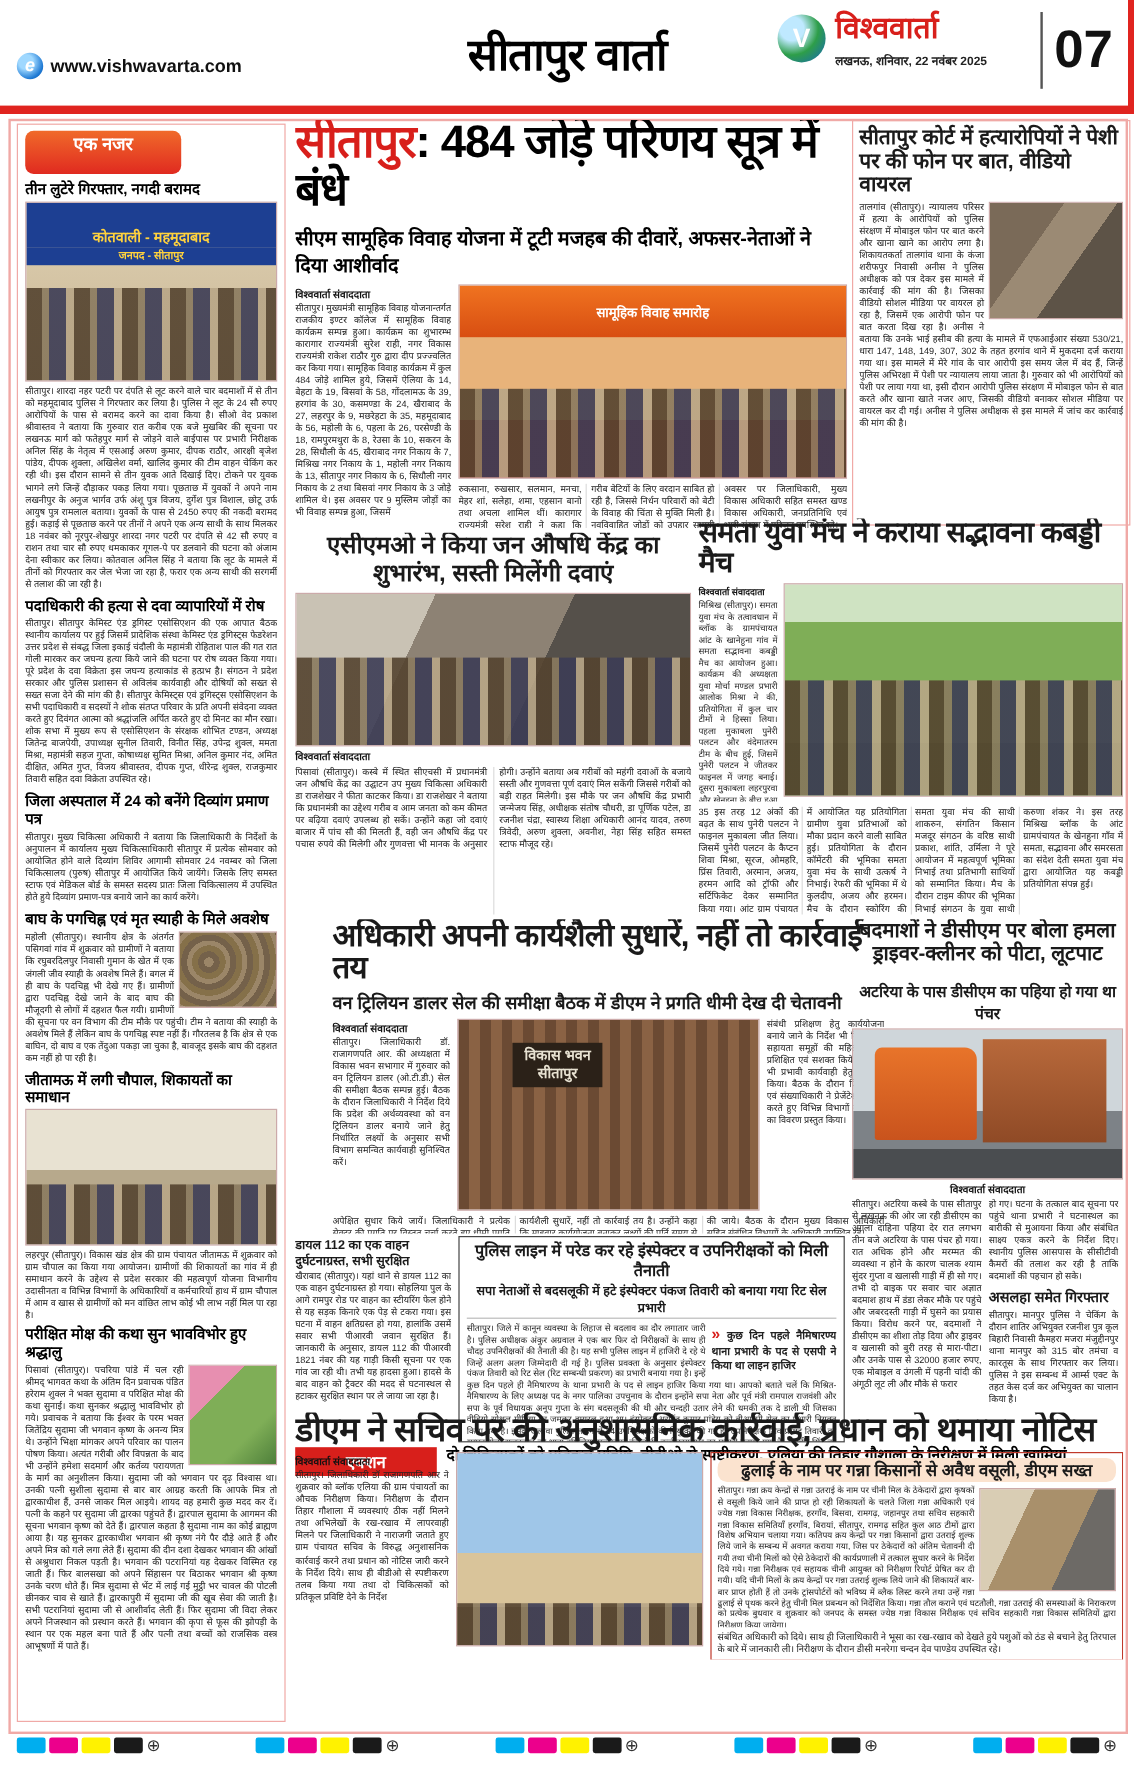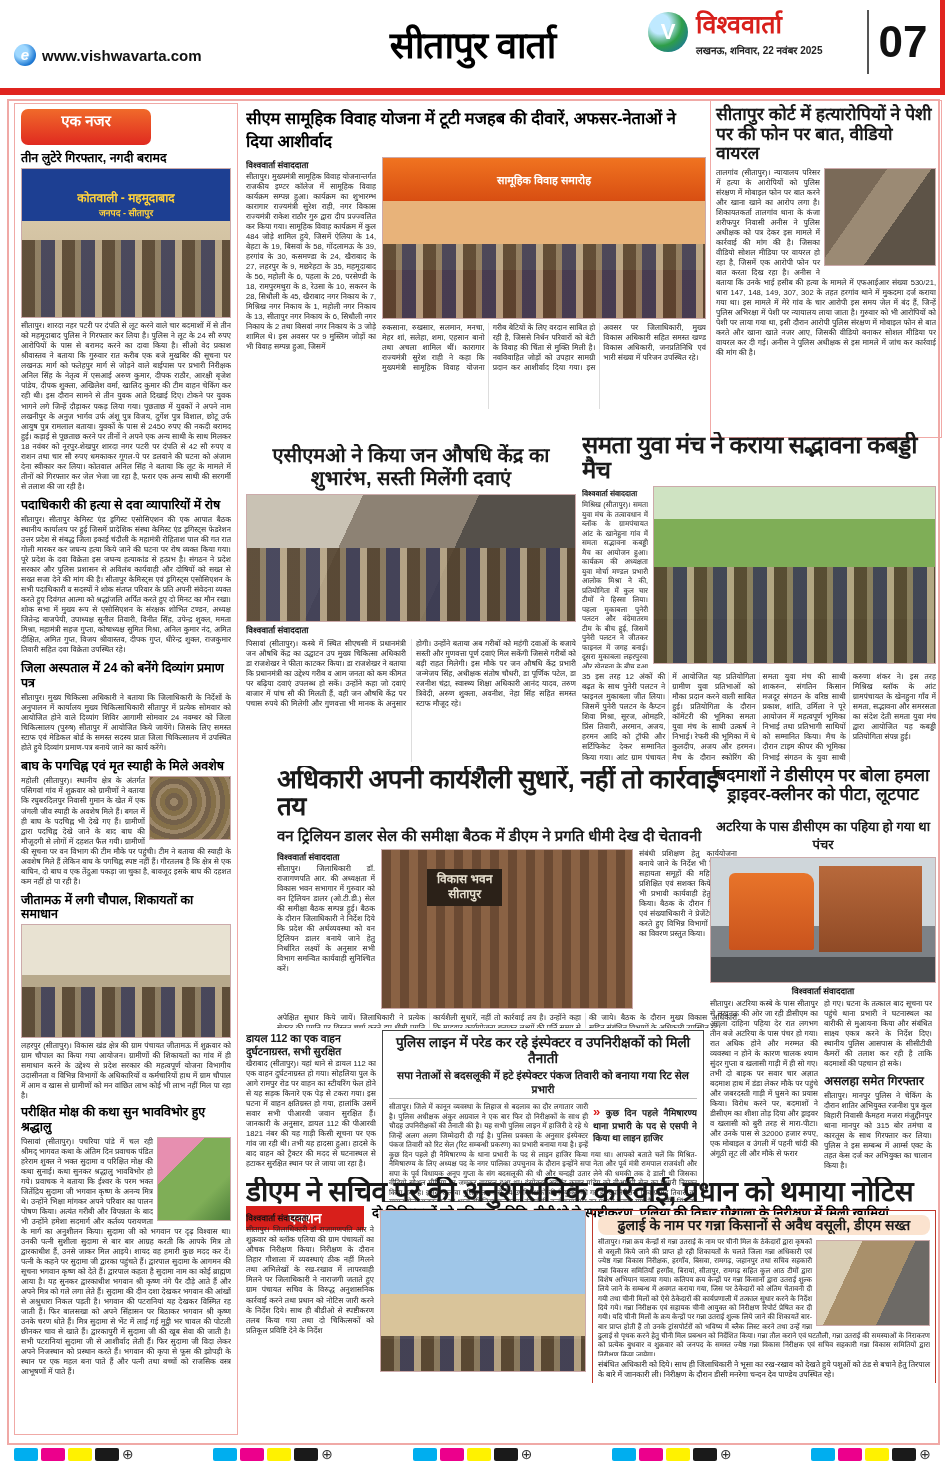--- a/index.html
+++ b/index.html
@@ -187,20 +187,21 @@
     <div class="body-txt" style="max-height:58px;margin-top:3px;">लहरपुर (सीतापुर)। विकास खंड क्षेत्र की ग्राम पंचायत जीतामऊ में शुक्रवार को ग्राम चौपाल का किया गया आयोजन। ग्रामीणों की शिकायतों का गांव में ही समाधान करने के उद्देश्य से प्रदेश सरकार की महत्वपूर्ण योजना विभागीय उदासीनता व विभिन्न विभागों के अधिकारियों व कर्मचारियों हाथ में ग्राम चौपाल में आम व खास से ग्रामीणों को मन वांछित लाभ कोई भी लाभ नहीं मिल पा रहा है।</div>
 
     <div class="h-sm">परीक्षित मोक्ष की कथा सुन भावविभोर हुए श्रद्धालु</div>
     <div class="body-txt" style="max-height:322px;">
       <span class="photo ph-katha"></span>
       <span>पिसावां (सीतापुर)। पचरिया पांडे में चल रही श्रीमद् भागवत कथा के अंतिम दिन प्रवाचक पंडित हरेराम शुक्ल ने भक्त सुदामा व परिक्षित मोक्ष की कथा सुनाई। कथा सुनकर श्रद्धालु भावविभोर हो गये। प्रवाचक ने बताया कि ईश्वर के परम भक्त जितेंद्रिय सुदामा जी भगवान कृष्ण के अनन्य मित्र थे। उन्होंने भिक्षा मांगकर अपने परिवार का पालन पोषण किया। अत्यंत गरीबी और विपन्नता के बाद भी उन्होंने हमेशा सदमार्ग और कर्तव्य परायणता के मार्ग का अनुशीलन किया। सुदामा जी को भगवान पर दृढ़ विश्वास था। उनकी पत्नी सुशीला सुदामा से बार बार आग्रह करती कि आपके मित्र तो द्वारकाधीश हैं, उनसे जाकर मिल आइये। शायद वह हमारी कुछ मदद कर दें। पत्नी के कहने पर सुदामा जी द्वारका पहुंचते हैं। द्वारपाल सुदामा के आगमन की सूचना भगवान कृष्ण को देते हैं। द्वारपाल कहता है सुदामा नाम का कोई ब्राह्मण आया है। यह सुनकर द्वारकाधीश भगवान श्री कृष्ण नंगे पैर दौड़े आते हैं और अपने मित्र को गले लगा लेते हैं। सुदामा की दीन दशा देखकर भगवान की आंखों से अश्रुधारा निकल पड़ती है। भगवान की पटरानियां यह देखकर विस्मित रह जाती हैं। फिर बालसखा को अपने सिंहासन पर बिठाकर भगवान श्री कृष्ण उनके चरण धोते हैं। मित्र सुदामा से भेंट में लाई गई मुट्ठी भर चावल की पोटली छीनकर चाव से खाते हैं। द्वारकापुरी में सुदामा जी की खूब सेवा की जाती है। सभी पटरानियां सुदामा जी से आशीर्वाद लेती हैं। फिर सुदामा जी विदा लेकर अपने निजस्थान को प्रस्थान करते हैं। भगवान की कृपा से फूस की झोपड़ी के स्थान पर एक महल बना पाते हैं और पत्नी तथा बच्चों को राजसिक वस्त्र आभूषणों में पाते हैं।</span>
     </div>
   </div>
 
   <div class="lead">
+    <div class="lead-h1"><span class="red">सीतापुर</span><span>: 484 जोड़े परिणय सूत्र में बंधे</span></div>
     <div class="lead-sub">सीएम सामूहिक विवाह योजना में टूटी मजहब की दीवारें, अफसर-नेताओं ने दिया आशीर्वाद</div>
     <div class="lead-row">
       <div class="lead-c1">
         <div class="byline">विश्ववार्ता संवाददाता</div>
         <div class="body-txt" style="max-height:245px;">सीतापुर। मुख्यमंत्री सामूहिक विवाह योजनान्तर्गत राजकीय इण्टर कॉलेज में सामूहिक विवाह कार्यक्रम सम्पन्न हुआ। कार्यक्रम का शुभारम्भ कारागार राज्यमंत्री सुरेश राही, नगर विकास राज्यमंत्री राकेश राठौर गुरु द्वारा दीप प्रज्ज्वलित कर किया गया। सामूहिक विवाह कार्यक्रम में कुल 484 जोड़े शामिल हुये, जिसमें ऐलिया के 14, बेहटा के 19, बिसवां के 58, गोंदलामऊ के 39, हरगांव के 30, कसमण्डा के 24, खैराबाद के 27, लहरपुर के 9, मछरेहटा के 35, महमूदाबाद के 56, महोली के 6, पहला के 26, परसेण्डी के 18, रामपुरमथुरा के 8, रेउसा के 10, सकरन के 28, सिधौली के 45, खैराबाद नगर निकाय के 7, मिश्रिख नगर निकाय के 1, महोली नगर निकाय के 13, सीतापुर नगर निकाय के 6, सिधौली नगर निकाय के 2 तथा बिसवां नगर निकाय के 3 जोड़े शामिल थे। इस अवसर पर 9 मुस्लिम जोड़ों का भी विवाह सम्पन्न हुआ, जिसमें</div>
       </div>
       <div style="flex:1;">
         <div class="photo ph-wedding">
           <div class="wed-banner">सामूहिक विवाह समारोह</div>
           <div class="crowd" style="height:46%;"></div>

